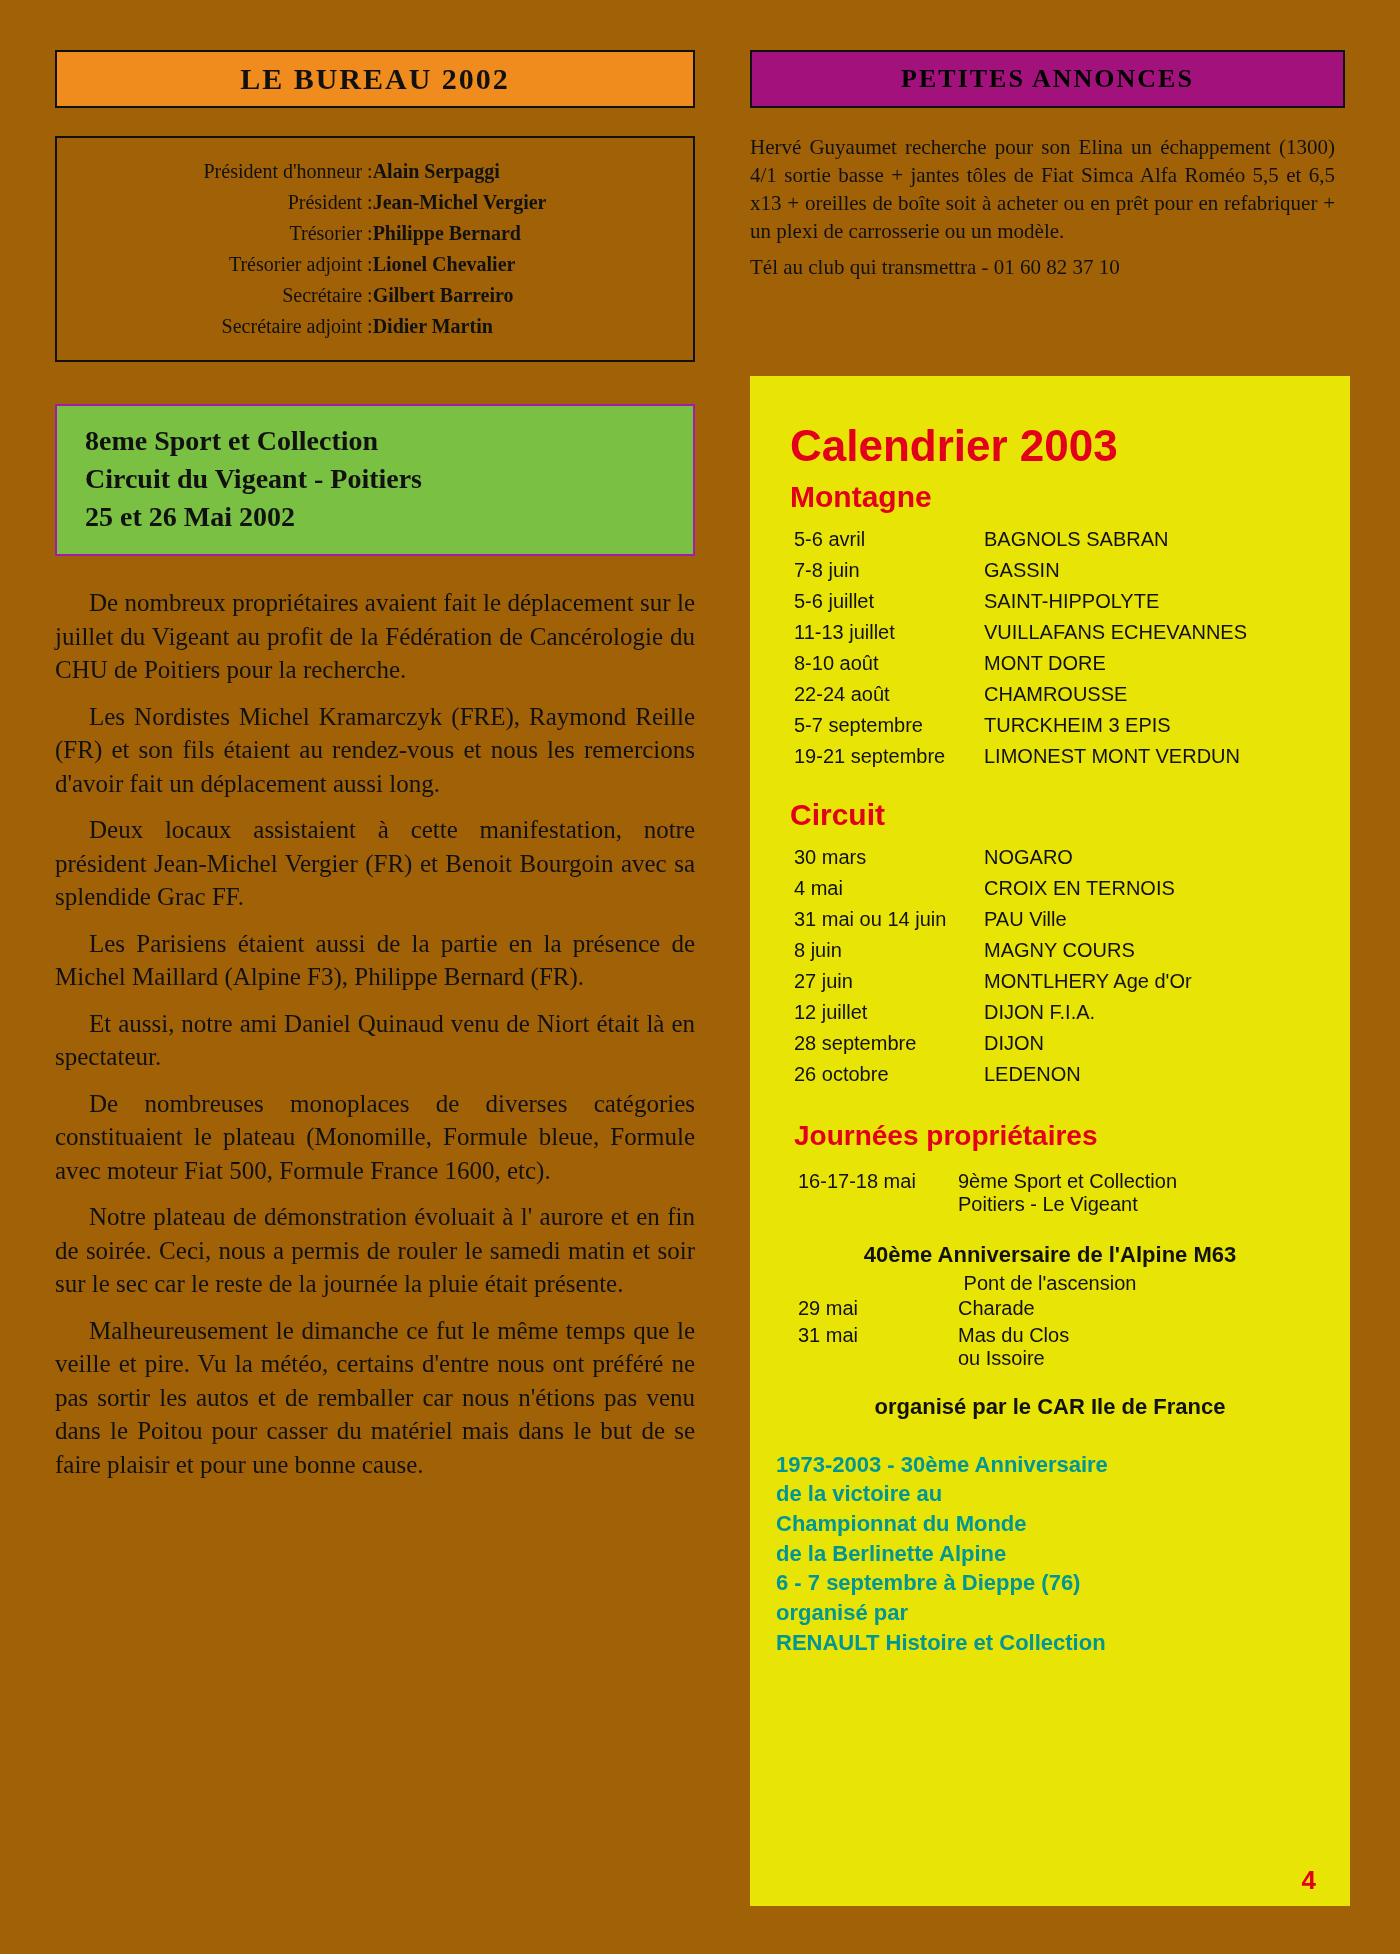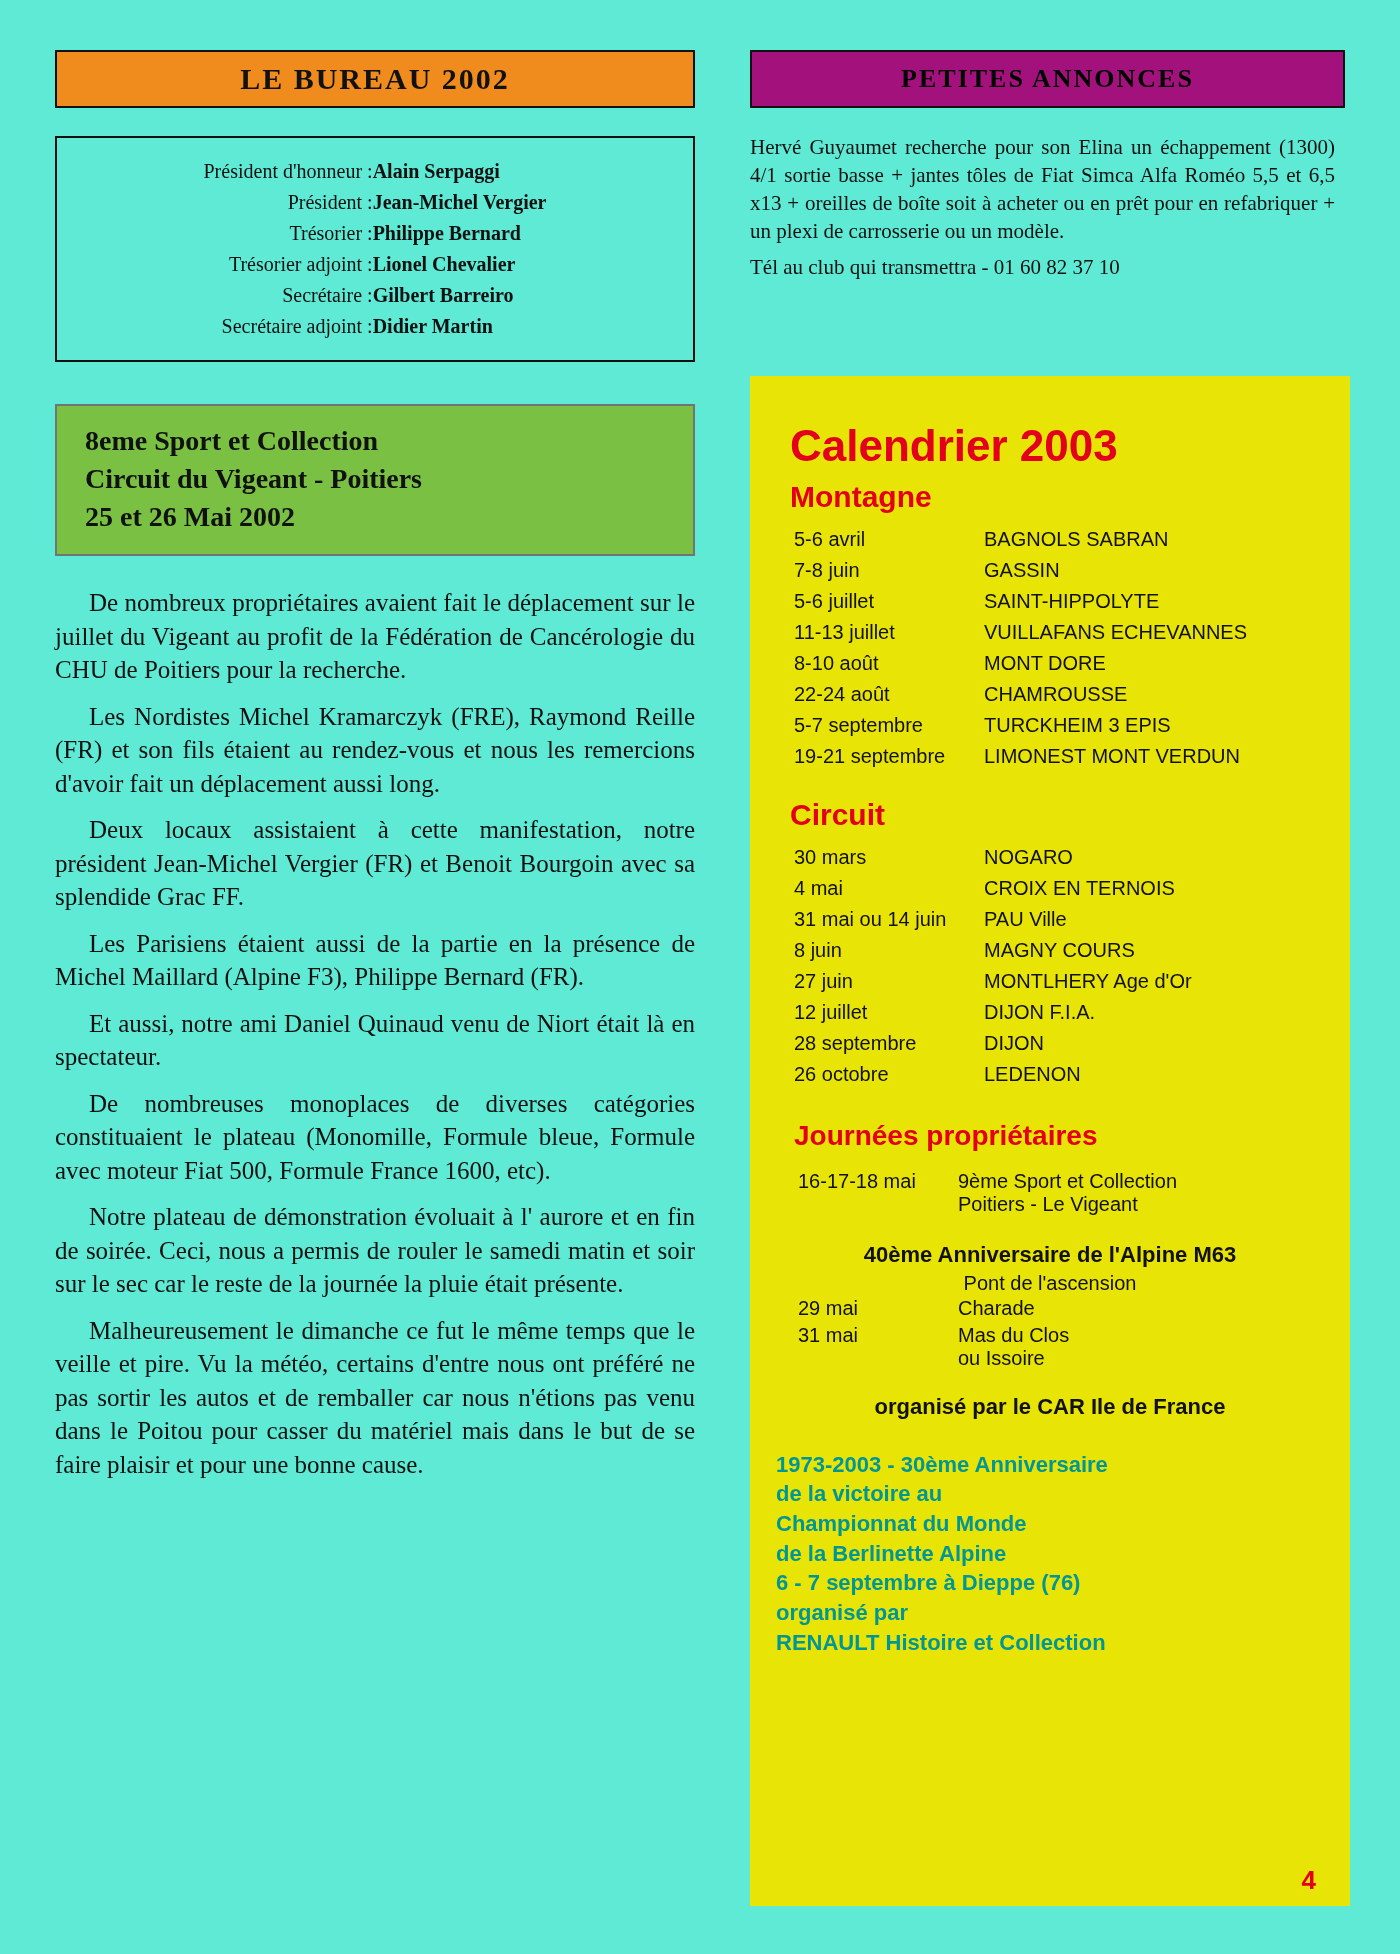--- a/index.html
+++ b/index.html
@@ -13,21 +13,21 @@
     position: relative;
     font-family: "Liberation Serif", serif;
     color: #111111;
     overflow: hidden;
   }
   .page {
     position: absolute;
     left: 0; top: 0;
     width: 1400px;
     height: 1954px;
-    background: #5eead4;
+    background: #a16207;
   }
 
   
   .left-col {
     position: absolute;
     left: 55px;
     top: 50px;
     width: 655px;
   }
 
@@ -69,21 +69,21 @@
     white-space: nowrap;
   }
   td.person {
     font-weight: bold;
     white-space: nowrap;
   }
 
   .green-box {
     margin-top: 42px;
     background: #7ac143;
-    border: 2px solid #737373;
+    border: 2px solid #a21caf;
     box-sizing: border-box;
     width: 640px;
     padding: 16px 0 18px 28px;
   }
   .green-box div {
     font-weight: bold;
     font-size: 28px;
     line-height: 1.36;
   }
 

